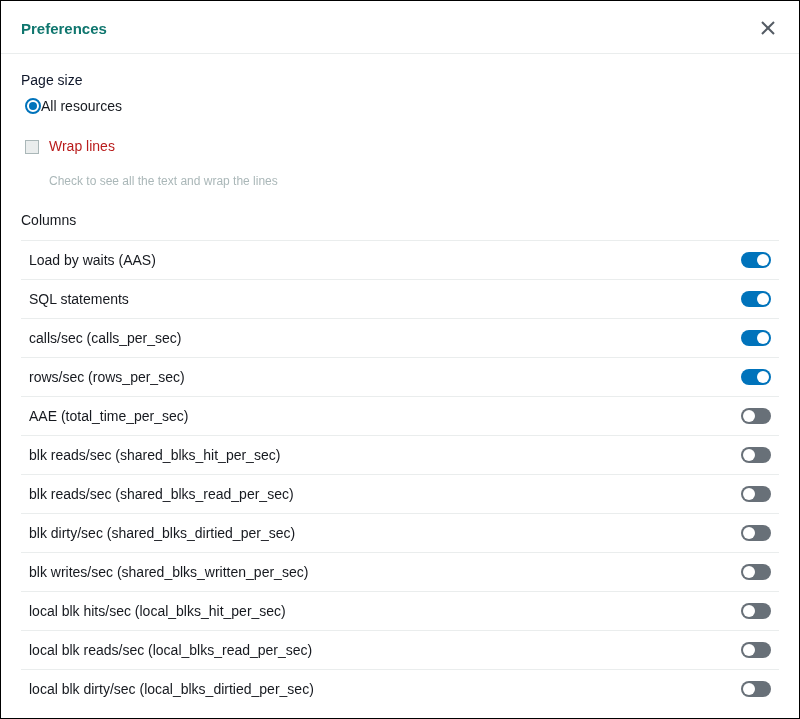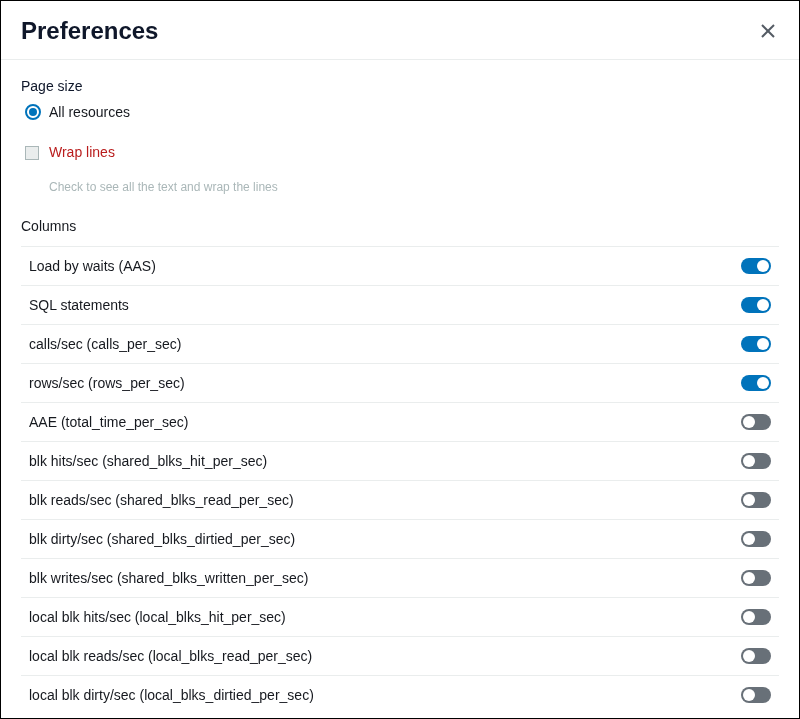--- a/index.html
+++ b/index.html
@@ -13,44 +13,43 @@
       overflow: hidden;
     }
     .header {
       display: flex;
       justify-content: space-between;
       align-items: center;
       padding: 16px 20px 14px 20px;
       border-bottom: 1px solid #eaeded;
     }
     .header h1 {
-      font-size: 24px;
+      font-size: 15px;
       font-weight: 700;
-      color: #0f172a;
+      color: #0f766e;
     }
     .close-btn {
       background: none;
       border: none;
       cursor: pointer;
       padding: 4px;
       display: flex;
       align-items: center;
       justify-content: center;
     }
     .close-btn svg { width: 14px; height: 14px; }
     .content { padding: 18px 20px 0 20px; }
     .section-label {
       font-size: 14px;
       color: #0f172a;
       margin-bottom: 10px;
     }
     .radio-row {
       display: flex;
       align-items: center;
-      gap: 8px;
       margin-left: 4px;
       margin-bottom: 24px;
     }
     .radio {
       width: 16px;
       height: 16px;
       border: 2px solid #0073bb;
       border-radius: 50%;
       display: flex;
       align-items: center;
@@ -177,21 +176,21 @@
           <div class="toggle-knob"></div>
         </div>
       </li>
       <li class="column-item">
         <span>AAE (total_time_per_sec)</span>
         <div class="toggle toggle-off">
           <div class="toggle-knob"></div>
         </div>
       </li>
       <li class="column-item">
-        <span>blk hits/sec (shared_blks_hit_per_sec)</span>
+        <span>blk reads/sec (shared_blks_hit_per_sec)</span>
         <div class="toggle toggle-off">
           <div class="toggle-knob"></div>
         </div>
       </li>
       <li class="column-item">
         <span>blk reads/sec (shared_blks_read_per_sec)</span>
         <div class="toggle toggle-off">
           <div class="toggle-knob"></div>
         </div>
       </li>

